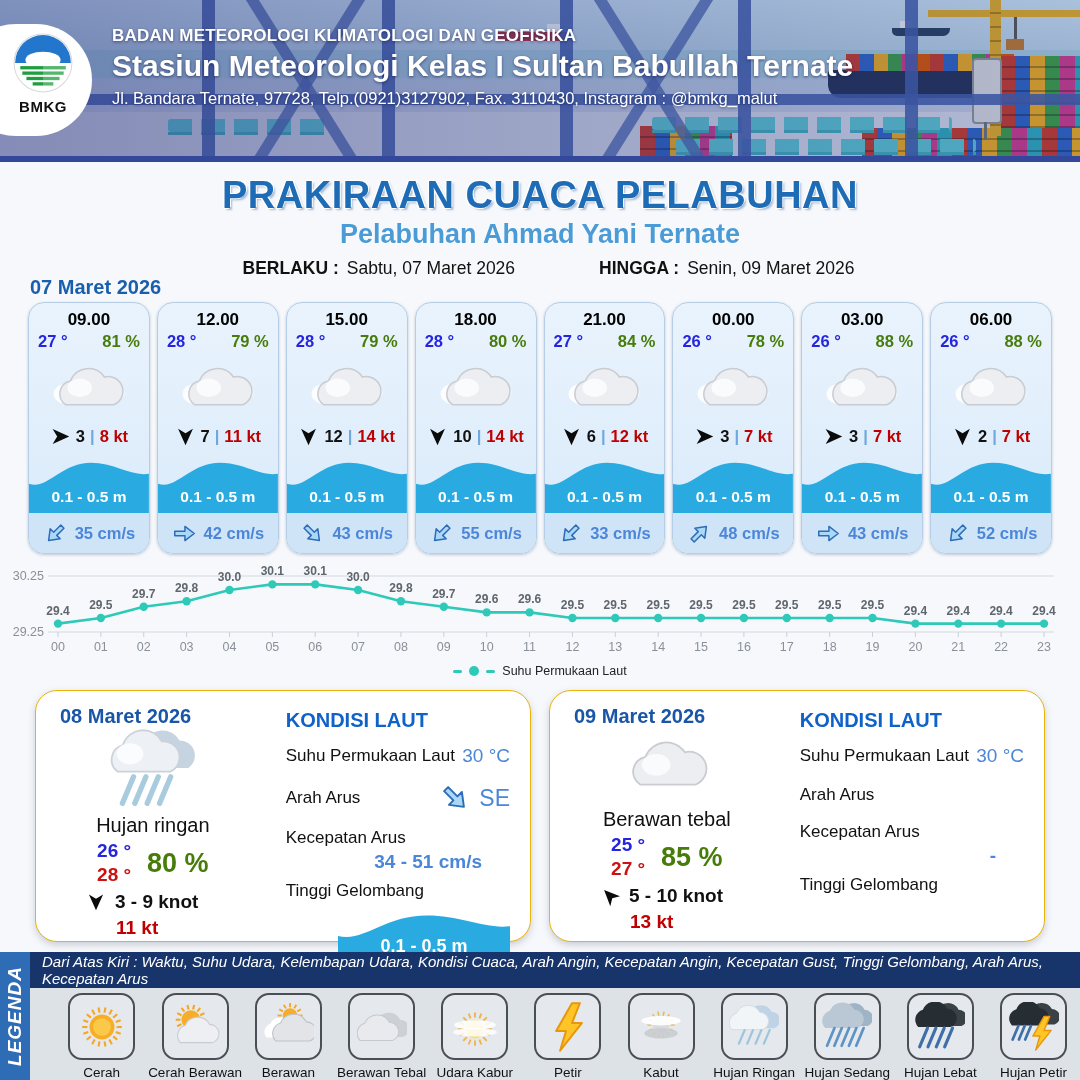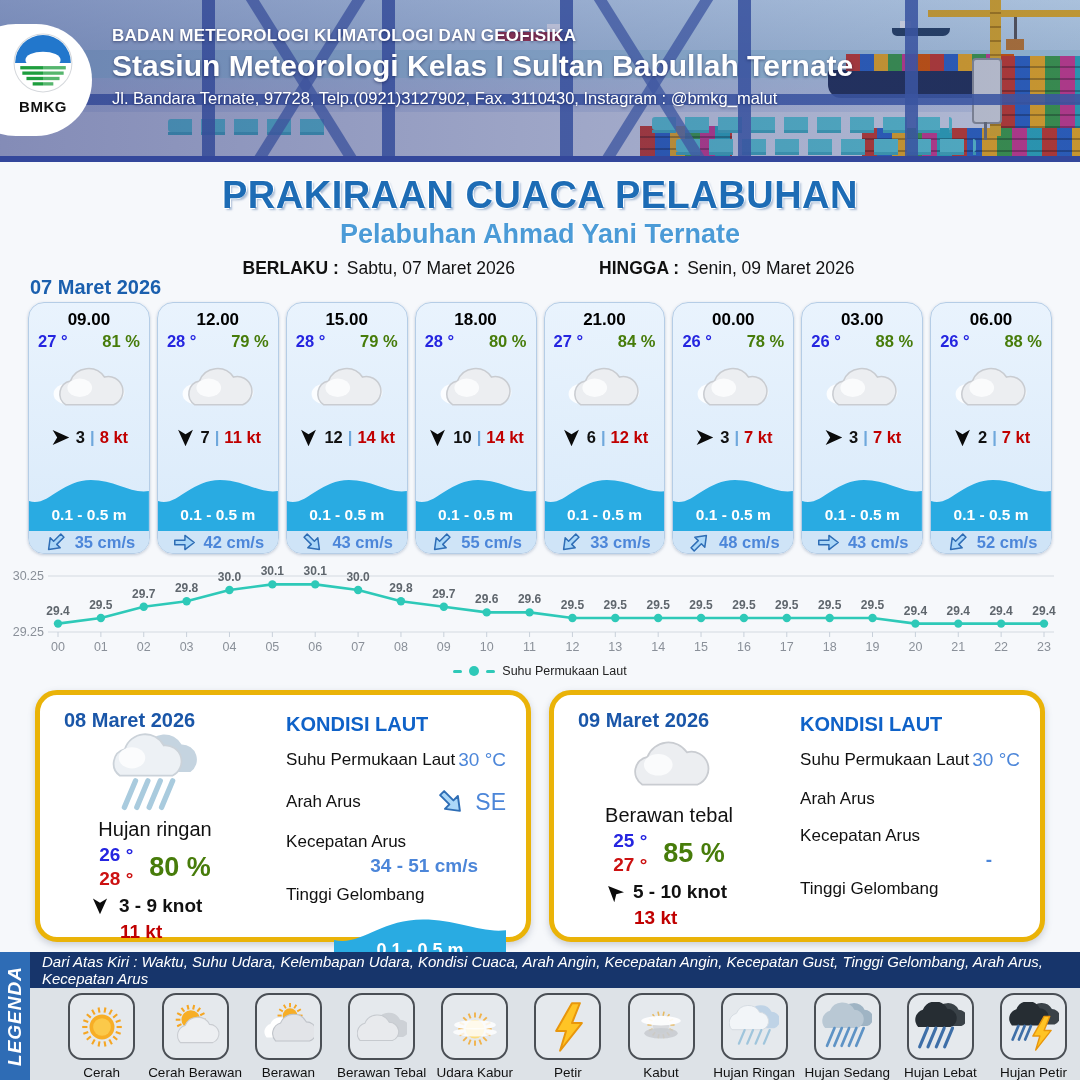--- a/index.html
+++ b/index.html
@@ -72,33 +72,33 @@
   .h-temp{color:#2525e0;}
   .h-hum{color:#477c0a;}
   .h-ic{height:70px;display:flex;align-items:center;justify-content:center;margin-top:2px;}
   .h-wind{display:flex;align-items:center;justify-content:center;gap:5px;font-weight:bold;font-size:16.5px;height:28px;}
   .h-ws{color:#111;}
   .h-sep{color:#6fa8dc;}
   .h-gust{color:#c00000;}
   .h-wave{position:relative;height:64px;margin-top:auto;}
   .h-wave svg{position:absolute;left:0;top:0;width:100%;height:100%;}
   .h-wave-t{position:absolute;left:0;right:0;bottom:7px;text-align:center;color:#fff;font-weight:bold;font-size:15.5px;}
-  .h-foot{height:22px;background:#cfe4f7;display:flex;align-items:center;justify-content:center;gap:7px;}
+  .h-foot{height:40px;background:#cfe4f7;display:flex;align-items:center;justify-content:center;gap:7px;}
   .h-cur{color:#4c86d9;font-weight:bold;font-size:16.5px;}
 
   
   .chart-sec{position:absolute;top:556px;left:0;width:1080px;height:130px;}
   .chart-legend{display:flex;justify-content:center;align-items:center;gap:7px;margin-top:2px;
     font-size:12.5px;color:#222;}
   .cl-line{width:9px;height:3px;background:#2ec9b8;border-radius:2px;}
   .cl-dot{width:10px;height:10px;border-radius:50%;background:#2ec9b8;}
 
   
   .daily{position:absolute;top:690px;left:35px;width:1010px;height:252px;display:flex;gap:18px;}
-  .dcard{flex:1;background:#fff;border:5px solid #eab308;border-radius:22px;
+  .dcard{flex:1;background:#fff;border:1px solid #eab308;border-radius:22px;
     box-shadow:0 3px 7px rgba(100,110,130,.3);display:flex;padding:8px 16px 8px 12px;box-sizing:border-box;}
   .d-left{width:45%;display:flex;flex-direction:column;}
   .d-date{color:#1a56a8;font-weight:bold;font-size:20px;margin:6px 0 0 12px;}
   .d-ic{height:88px;display:flex;align-items:center;justify-content:center;margin-top:-4px;}
   .d-wlabel{text-align:center;font-size:20px;color:#111;margin-top:2px;}
   .d-trow{display:flex;align-items:center;justify-content:center;gap:16px;margin-top:2px;}
   .d-temps{font-weight:bold;font-size:19px;line-height:24px;}
   .d-tmin{color:#2525e0;}
   .d-tmax{color:#cc1111;}
   .d-hum{color:#477c0a;font-weight:bold;font-size:27px;}

